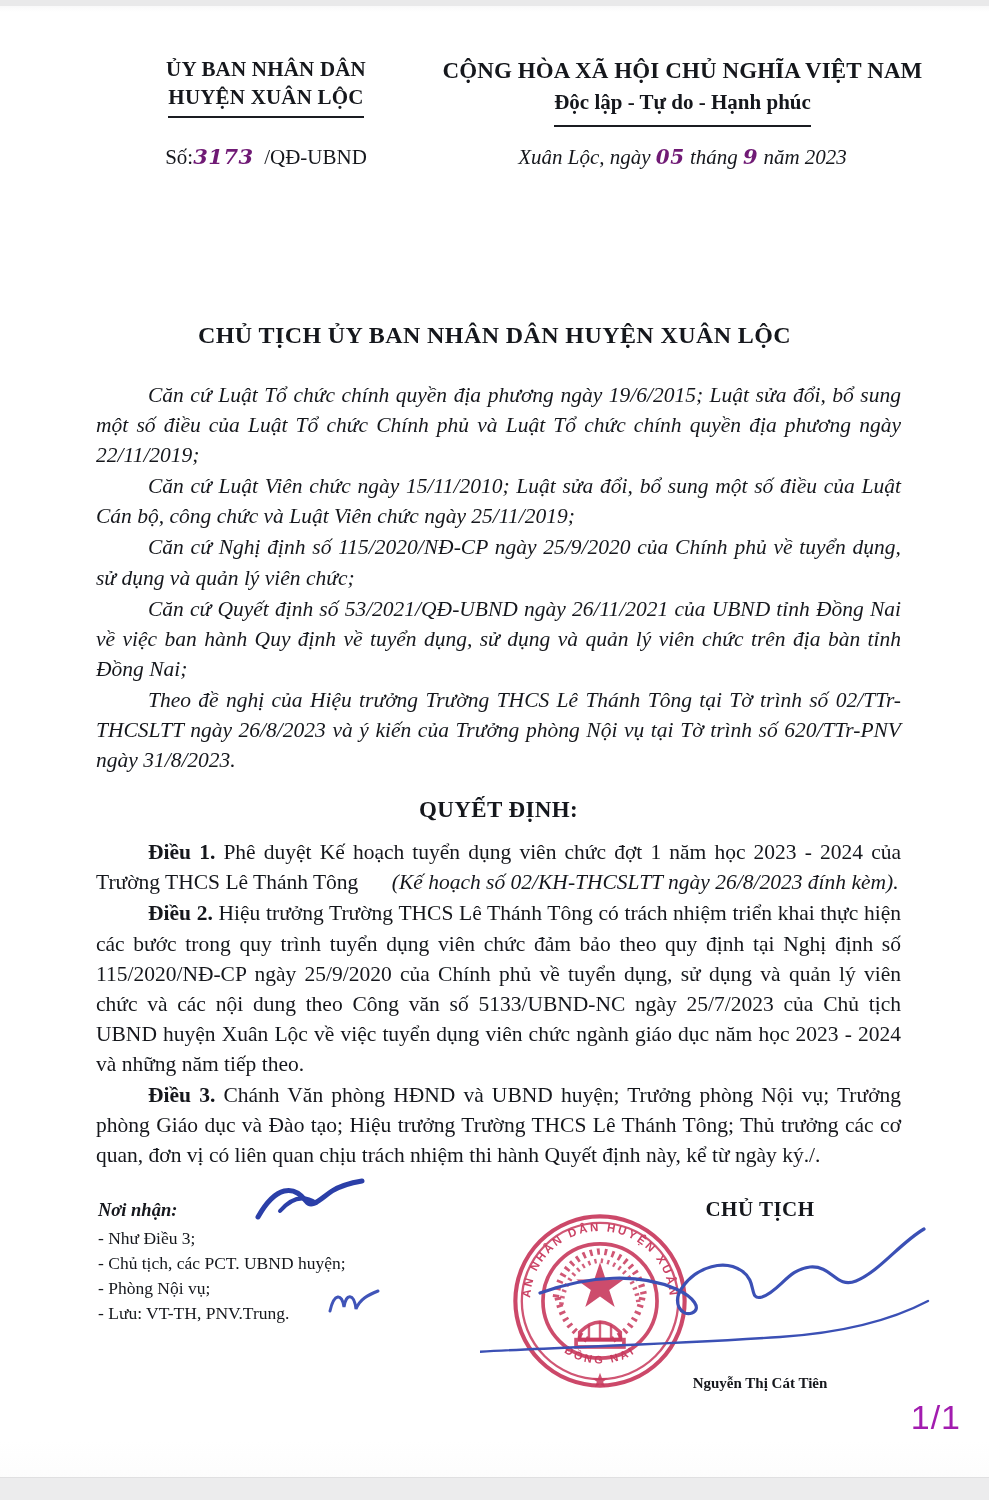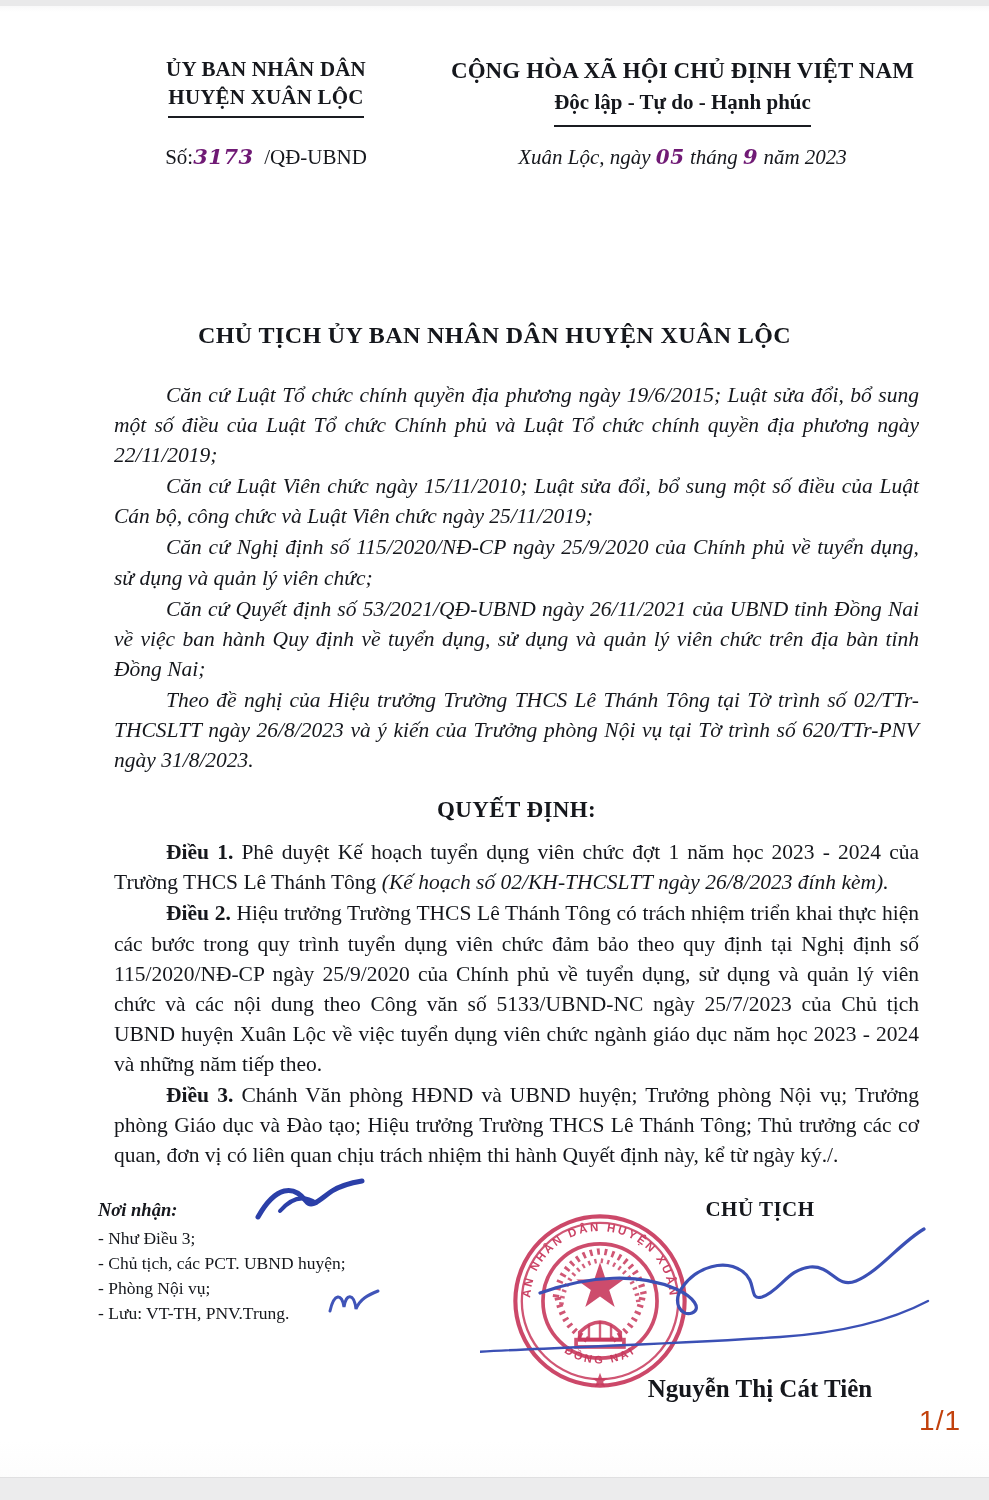--- a/index.html
+++ b/index.html
@@ -160,21 +160,21 @@
     text-align: center;
     font-weight: bold;
     font-size: 24px;
     letter-spacing: 0.4px;
   }
 
   
   .body {
     position: absolute;
     top: 380px;
-    left: 114px;
+    left: 96px;
     width: 805px;
   }
   p.para {
     margin: 0 0 1px 0;
     font-size: 21.5px;
     line-height: 1.40;
     text-align: justify;
     text-justify: inter-word;
     text-indent: 52px;
   }
@@ -184,21 +184,21 @@
   .resolve-head {
     text-align: center;
     font-weight: bold;
     font-size: 23px;
     letter-spacing: 0.4px;
     margin: 22px 0 14px 0;
   }
   .art-label {
     font-weight: bold;
   }
-  .ital-inline { font-style: italic; }
+  .ital-inline { font-style: italic; margin-left: 28px; }
 
   
   .footer {
     position: absolute;
     top: 1197px;
     left: 0;
     width: 946px;
     height: 260px;
   }
   .recipients {
@@ -234,21 +234,21 @@
     font-size: 21px;
     letter-spacing: 0.5px;
   }
   .sig-name {
     position: absolute;
     left: 560px;
     top: 178px;
     width: 400px;
     text-align: center;
     font-weight: bold;
-    font-size: 25px;
+    font-size: 15px;
   }
   
   .seal {
     position: absolute;
     left: 508px;
     top: 12px;
     width: 184px;
     height: 184px;
   }
   .seal svg { display: block; }
@@ -274,42 +274,42 @@
     left: 324px;
     top: 88px;
     width: 60px;
     height: 34px;
     pointer-events: none;
   }
   .pageno {
     position: absolute;
     right: 28px;
     bottom: 38px;
-    font-size: 28px;
-    color: #c2410c;
+    font-size: 34px;
+    color: #a21caf;
     font-family: "Liberation Sans", sans-serif;
     letter-spacing: 1px;
   }
 </style>
 </head>
 <body>
 
 <div class="page">
   <div class="paper-tone"></div>
   <div class="top-strip"></div>
 
   <div class="content">
 
     <div class="header">
       <div class="hdr-left">
         <div class="org-line1">ỦY BAN NHÂN DÂN</div>
         <div><span class="org-line2">HUYỆN XUÂN LỘC</span></div>
       </div>
       <div class="hdr-right">
-        <div class="nat-line1">CỘNG HÒA XÃ HỘI CHỦ ĐỊNH VIỆT NAM</div>
+        <div class="nat-line1">CỘNG HÒA XÃ HỘI CHỦ NGHĨA VIỆT NAM</div>
         <div><span class="nat-line2">Độc lập - Tự do - Hạnh phúc</span></div>
       </div>
     </div>
 
     <div class="docnum-row">
       <div class="docnum">
         <span>Số:</span><span class="hand num">3173</span>&nbsp;&nbsp;<span>/QĐ-UBND</span>
       </div>
       <div class="dateline">
         <span>Xuân Lộc, ngày</span>

